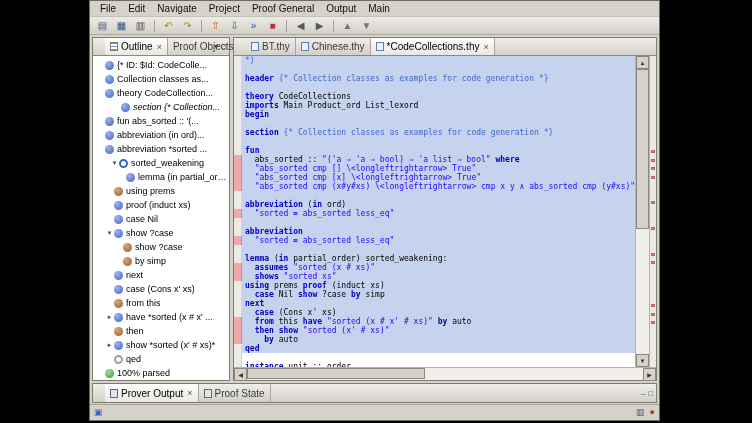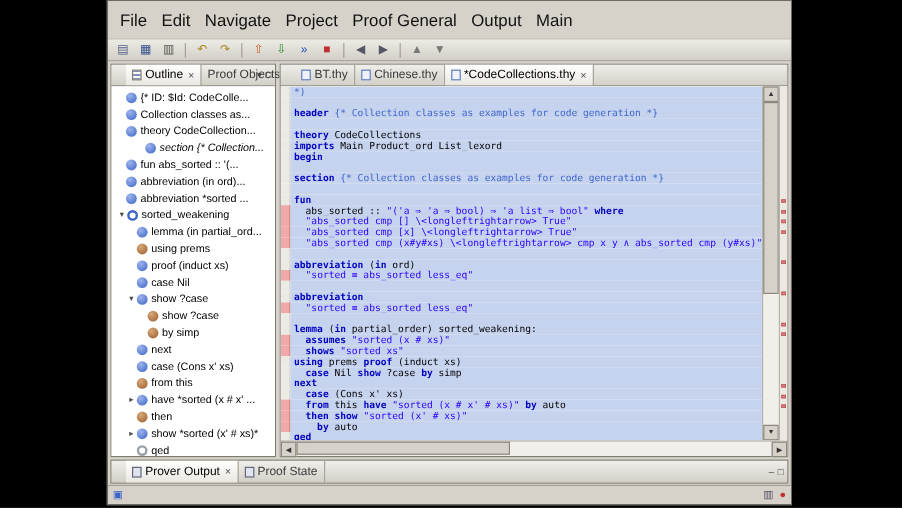--- a/index.html
+++ b/index.html
@@ -3,22 +3,22 @@
 <meta charset="utf-8">
 <style>
   * { margin:0; padding:0; box-sizing:border-box; }
   html,body { width:752px; height:423px; background:#000; overflow:hidden;
               font-family:"Liberation Sans", sans-serif; }
   .stage { position:relative; width:752px; height:423px; background:#000; }
   .window { position:absolute; left:89px; top:0; width:571px; height:421px;
             background:#d6d2ca; border:1px solid #6e6c62; display:flex; flex-direction:column; }
 
   
-  .menubar { height:32px; flex:none; display:flex; align-items:center; padding-left:4px;
-             background:#d6d2ca; border-bottom:1px solid #c2bfb7; font-size:14px; color:#111; }
+  .menubar { height:16px; flex:none; display:flex; align-items:center; padding-left:4px;
+             background:#d6d2ca; border-bottom:1px solid #c2bfb7; font-size:10px; color:#111; }
   .menu-item { padding:1px 6px; cursor:default; }
 
   
   .toolbar { height:18px; flex:none; display:flex; align-items:center; padding-left:3px;
              background:linear-gradient(#ecebe5,#d2cfc7); border-bottom:1px solid #aaa79f; }
   .tool-btn { width:17px; height:15px; display:flex; align-items:center; justify-content:center;
               margin:0 1px; border:1px solid transparent; border-radius:2px; }
   .tool-glyph { font-size:10px; line-height:10px; }
   .tool-sep { width:1px; height:12px; background:#a39f97; margin:0 4px; flex:none; }
 
@@ -203,26 +203,26 @@
             <div class="tree-row" style="padding-left: 3px;">
               <span class="tw-arrow"></span>
               <span class="tw-icon ic-blue"></span>
               <span class="tree-label">abbreviation (in ord)...</span>
             </div>
             <div class="tree-row" style="padding-left: 3px;">
               <span class="tw-arrow"></span>
               <span class="tw-icon ic-blue"></span>
               <span class="tree-label">abbreviation *sorted ...</span>
             </div>
-            <div class="tree-row" style="padding-left: 4px;">
+            <div class="tree-row" style="padding-left: 17px;">
               <span class="tw-arrow">▾</span>
               <span class="tw-icon ic-ring"></span>
               <span class="tree-label">sorted_weakening</span>
             </div>
-            <div class="tree-row" style="padding-left: 12px;">
+            <div class="tree-row" style="padding-left: 24px;">
               <span class="tw-arrow"></span>
               <span class="tw-icon ic-blue"></span>
               <span class="tree-label">lemma (in partial_ord...</span>
             </div>
             <div class="tree-row" style="padding-left: 12px;">
               <span class="tw-arrow"></span>
               <span class="tw-icon ic-brown"></span>
               <span class="tree-label">using prems</span>
             </div>
             <div class="tree-row" style="padding-left: 12px;">

